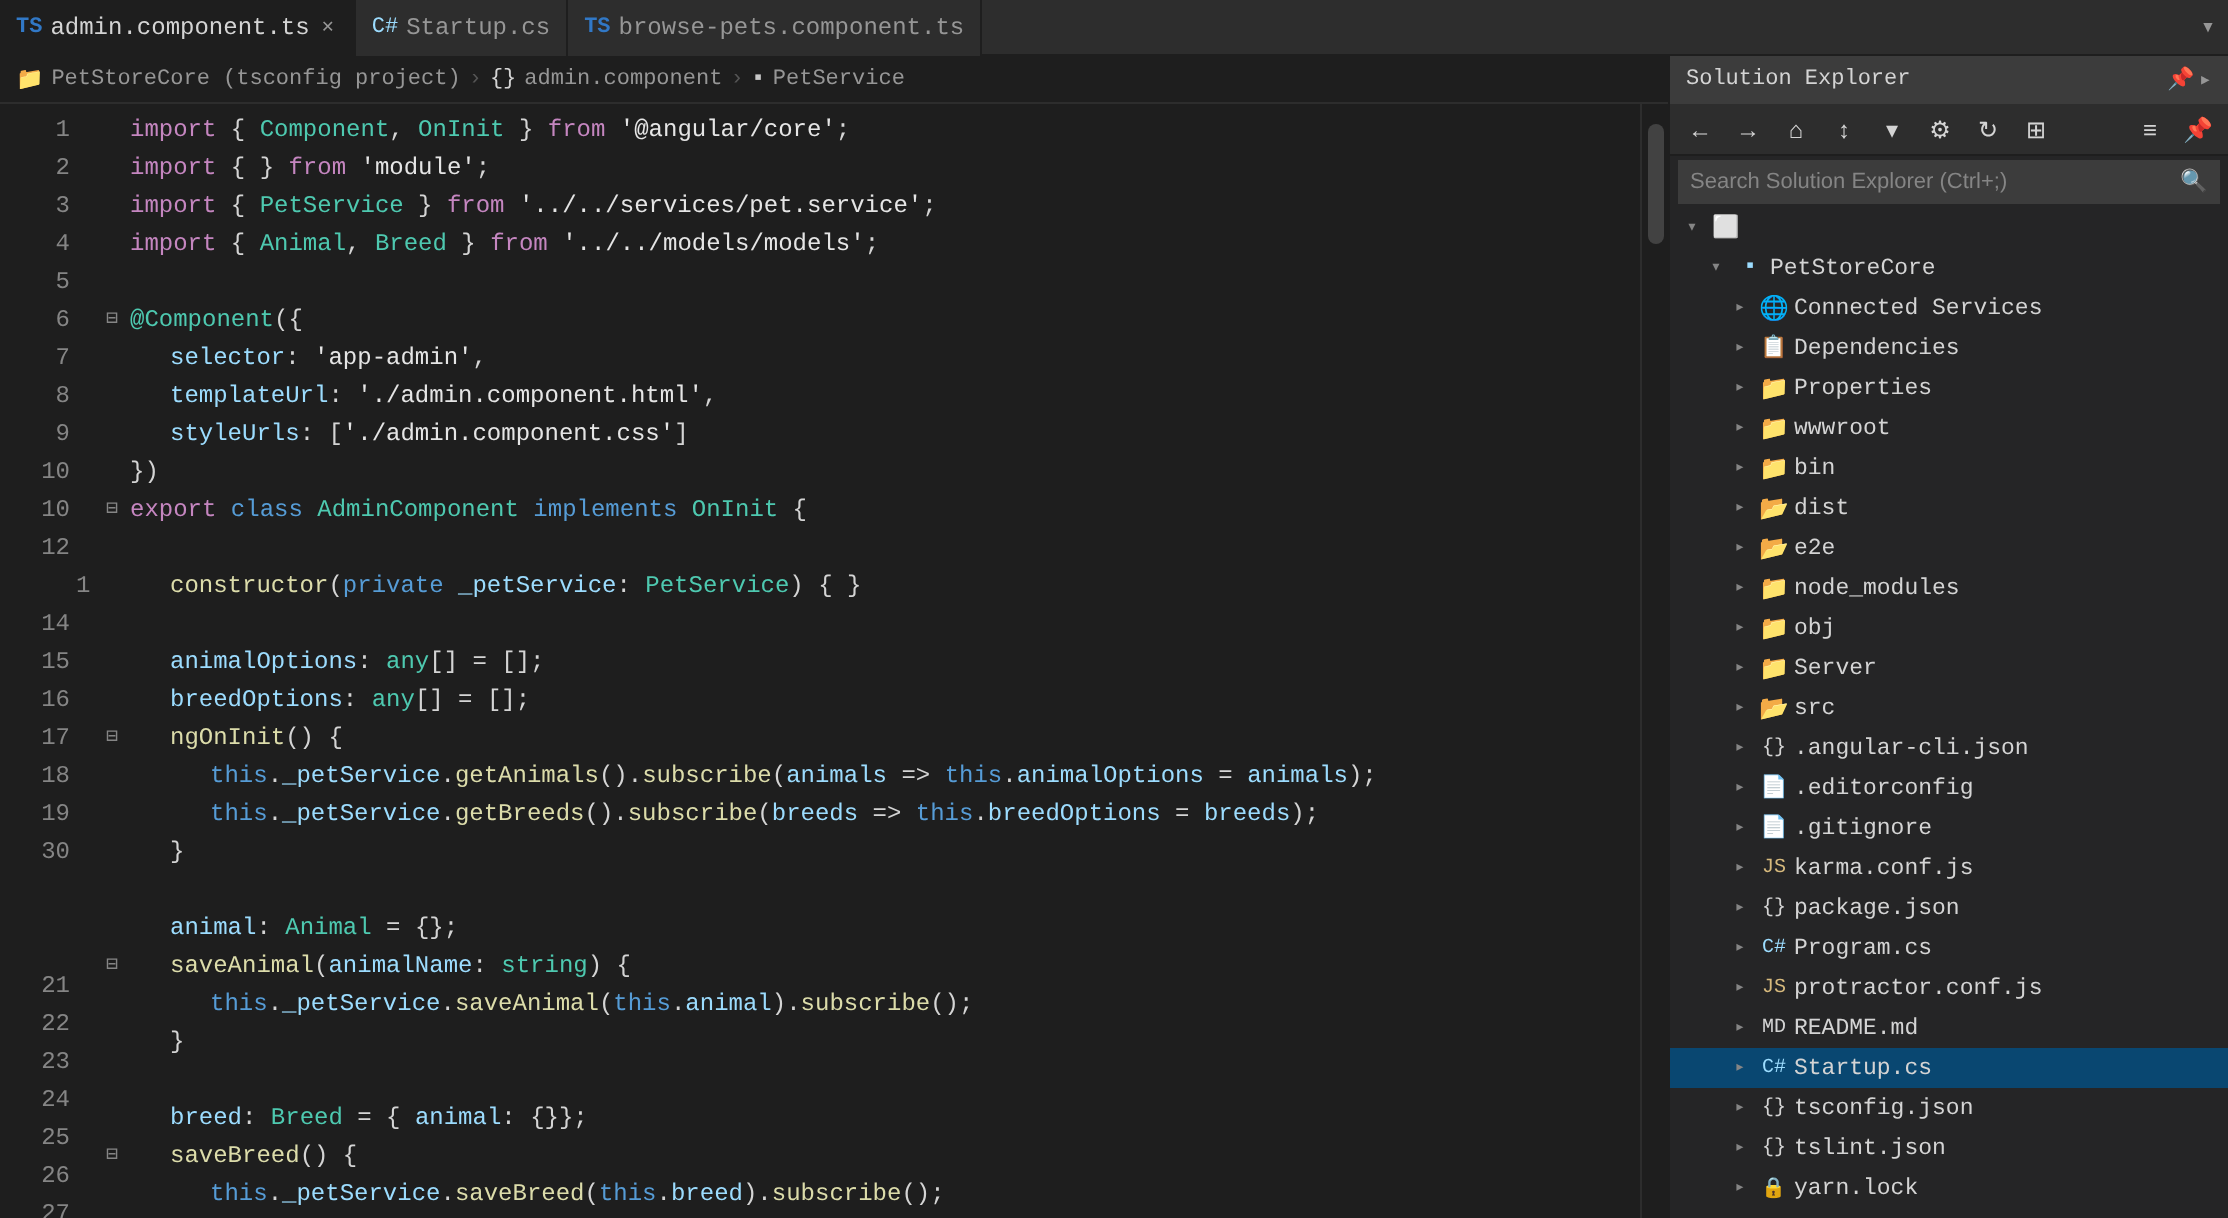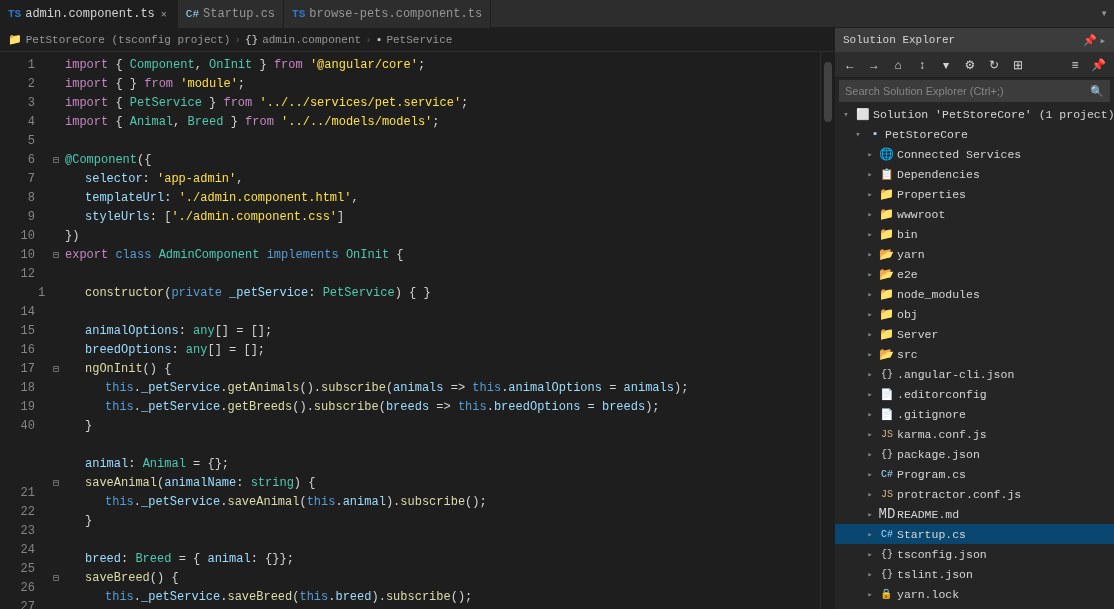--- a/index.html
+++ b/index.html
@@ -135,21 +135,21 @@
       cursor: pointer;
       width: 12px;
       display: inline-block;
     }
 
     
     .kw { color: #569cd6; }       
     .kw2 { color: #c586c0; }      
     .cls { color: #4ec9b0; }      
     .fn { color: #dcdcaa; }       
-    .str { color: #fde047; }      
+    .str { color: #e5e5e5; }      
     .var { color: #9cdcfe; }     
     .punct { color: #d4d4d4; }      
     .dec { color: #4ec9b0; }       
     .type { color: #4ec9b0; }       
 
     
     .scrollbar-track {
       width: 14px;
       background: #1e1e1e;
       border-left: 1px solid #2d2d2d;
@@ -324,21 +324,21 @@
           <div style="height: 19px; line-height: 19px;">10</div>
           <div style="height: 19px; line-height: 19px;">10</div>
           <div style="height: 19px; line-height: 19px;">12</div>
           <div style="height: 19px; line-height: 19px; margin-left: 38px;">13</div>
           <div style="height: 19px; line-height: 19px;">14</div>
           <div style="height: 19px; line-height: 19px;">15</div>
           <div style="height: 19px; line-height: 19px;">16</div>
           <div style="height: 19px; line-height: 19px;">17</div>
           <div style="height: 19px; line-height: 19px;">18</div>
           <div style="height: 19px; line-height: 19px; font-family: Liberation Mono, monospace;">19</div>
-          <div style="height: 19px; line-height: 19px;">40</div>
+          <div style="height: 19px; line-height: 19px;">30</div>
           <div style="height: 19px; line-height: 19px; margin-top: 48px;">21</div>
           <div style="height: 19px; line-height: 19px;">22</div>
           <div style="height: 19px; line-height: 19px; padding-left: 12px;">23</div>
           <div style="height: 19px; line-height: 19px;">24</div>
           <div style="height: 19px; line-height: 19px;">25</div>
           <div style="height: 19px; line-height: 19px;">26</div>
           <div style="height: 19px; line-height: 19px;">27</div>
           <div style="height: 19px; line-height: 19px;">28</div>
           <div style="height: 19px; line-height: 19px;">29</div>
           <div style="height: 19px; line-height: 19px;">30</div>
@@ -374,21 +374,20 @@
     <div class="search-box">
       <input type="text" placeholder="Search Solution Explorer (Ctrl+;)" style="">
       <span class="search-icon">🔍</span>
     </div>
     <div class="tree-area" id="tree-area">
         <div class="tree-item" style="padding-left: 4px;">
           <span class="tree-arrow">▾</span>
           <span class="tree-icon">
             <span style="color:#c8c8c8;font-size:11px;">⬜</span>
           </span>
-          <span class="tree-label">Solution 'PetStoreCore' (1 project)</span>
         </div>
         <div class="tree-item" style="padding-left: 16px;">
           <span class="tree-arrow">▾</span>
           <span class="tree-icon">
             <span style="color:#9cdcfe;font-size:11px;">▪</span>
           </span>
           <span class="tree-label">PetStoreCore</span>
         </div>
         <div class="tree-item" style="padding-left: 28px;">
           <span class="tree-arrow">▸</span>
@@ -423,21 +422,21 @@
           <span class="tree-icon">
             <span style="color:#c8a040;font-size:12px;">📁</span>
           </span>
           <span class="tree-label">bin</span>
         </div>
         <div class="tree-item" style="padding-left: 28px;">
           <span class="tree-arrow">▸</span>
           <span class="tree-icon">
             <span style="color:#dcb67a;font-size:12px;">📂</span>
           </span>
-          <span class="tree-label">yarn</span>
+          <span class="tree-label">dist</span>
         </div>
         <div class="tree-item" style="padding-left: 28px;">
           <span class="tree-arrow">▸</span>
           <span class="tree-icon">
             <span style="color:#dcb67a;font-size:12px;">📂</span>
           </span>
           <span class="tree-label">e2e</span>
         </div>
         <div class="tree-item" style="padding-left: 28px;">
           <span class="tree-arrow">▸</span>
@@ -512,21 +511,21 @@
         <div class="tree-item" style="padding-left: 28px;">
           <span class="tree-arrow">▸</span>
           <span class="tree-icon">
             <span style="color:#d7ba7d;font-size:10px;">JS</span>
           </span>
           <span class="tree-label">protractor.conf.js</span>
         </div>
         <div class="tree-item" style="padding-left: 28px;">
           <span class="tree-arrow">▸</span>
           <span class="tree-icon">
-            <span style="color:#d4d4d4;font-size:14px;">MD</span>
+            <span style="color:#d4d4d4;font-size:10px;">MD</span>
           </span>
           <span class="tree-label">README.md</span>
         </div>
         <div class="tree-item selected" style="padding-left: 28px;">
           <span class="tree-arrow">▸</span>
           <span class="tree-icon">
             <span style="color:#9cdcfe;font-size:10px;">C#</span>
           </span>
           <span class="tree-label">Startup.cs</span>
         </div>

